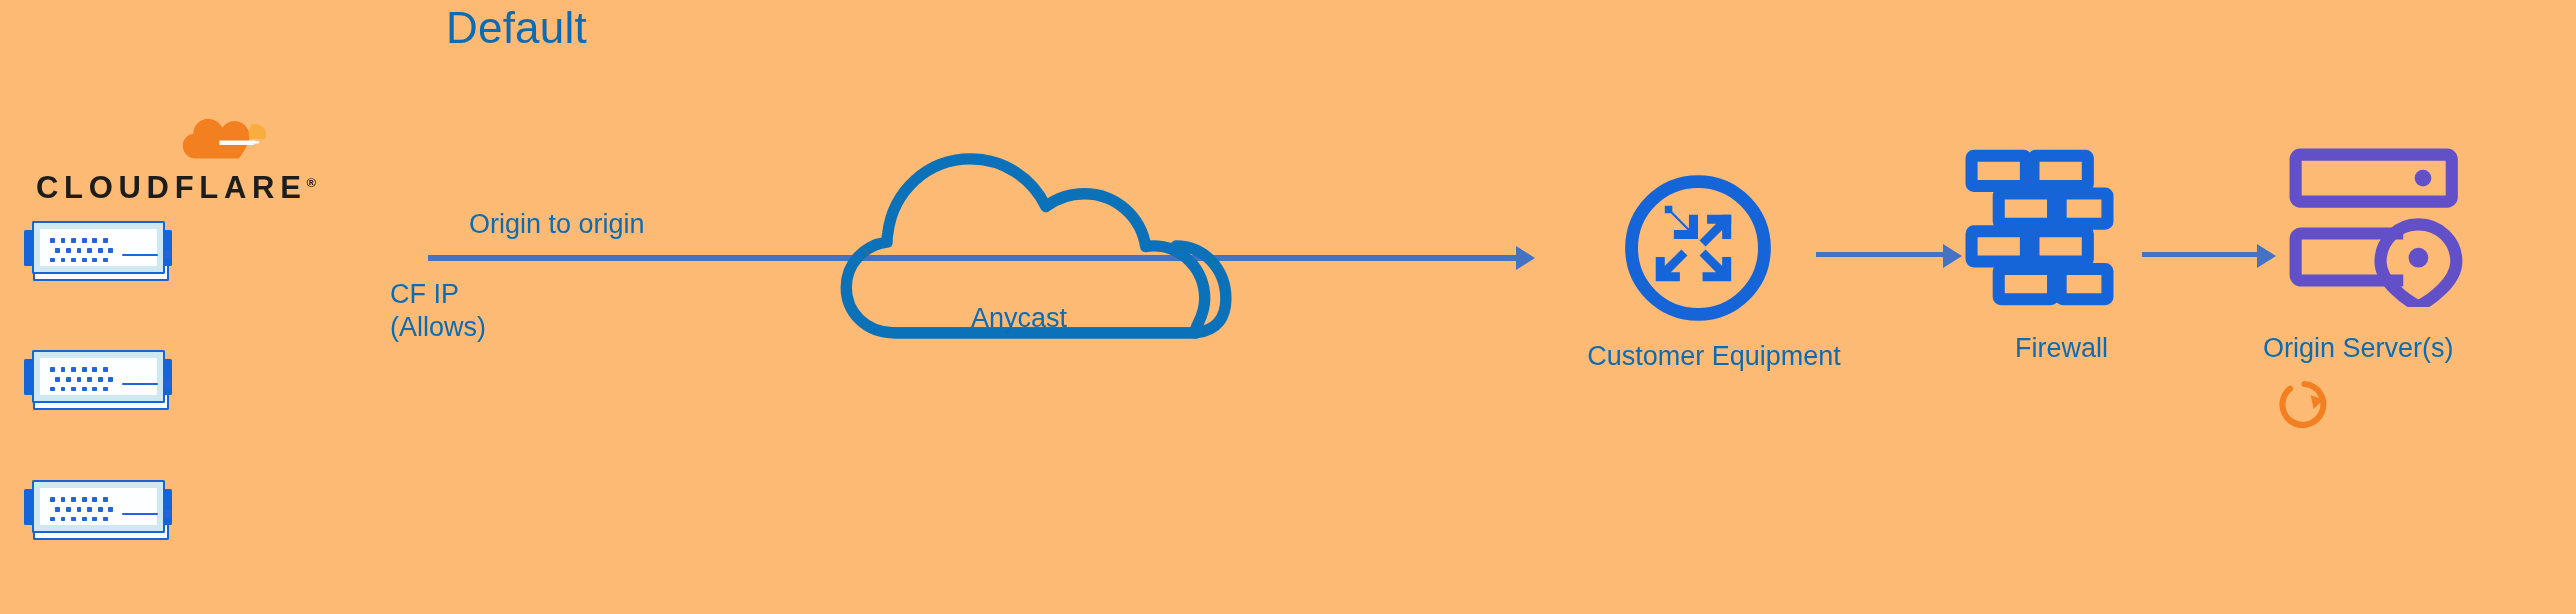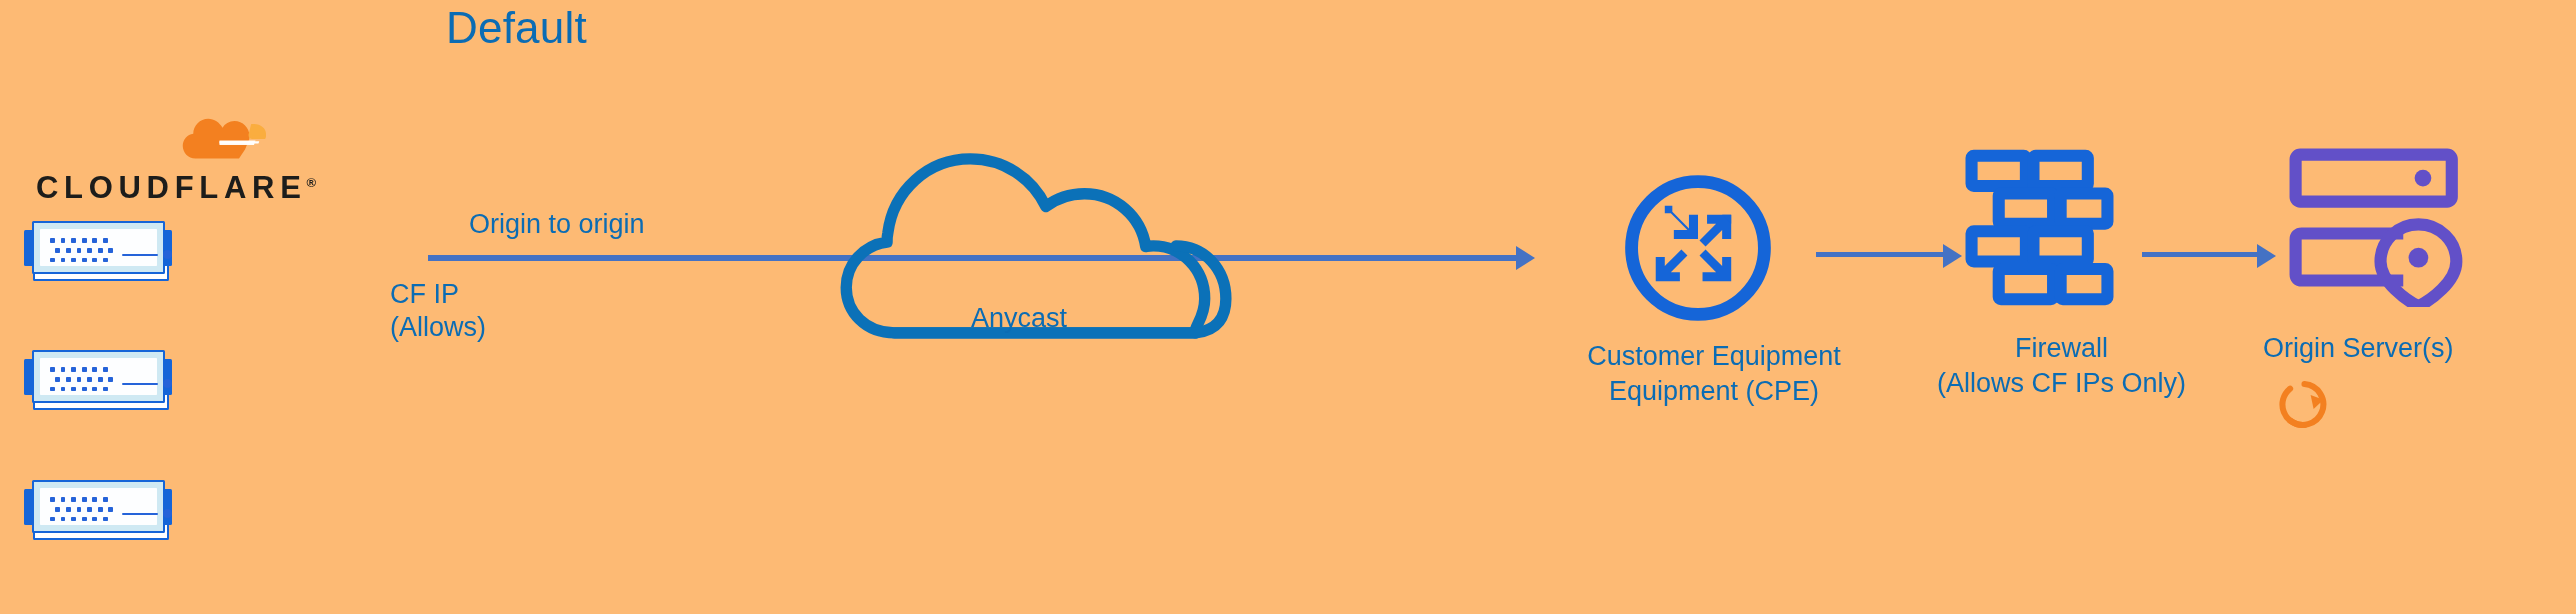--- a/index.html
+++ b/index.html
@@ -419,21 +419,20 @@
       </g>
 
       <g fill="#1565d8">
         <path d="M106 118 L138 118 L138 130 L120 130 L142 152 L150 152 L150 162 L162 162 L162 140 L154 140 L132 118" opacity="0"></path>
         <path d="M150 150 L118 150 L118 138 L136 138 L114 116 L122 108 L144 130 L144 118 L156 118 L156 150 Z" transform="translate(-6,0)"></path>
       </g>
     </svg>
   </div>
   <div class="abs" id="label-cpe">
     <div>Customer Equipment</div>
-    <div>Equipment (CPE)</div>
   </div>
 
   <div class="abs" id="arrow2-line"></div>
   <div class="arrowhead" id="arrow2-head"></div>
 
   <div class="abs" id="firewall-icon">
     <svg width="151" height="159" viewBox="0 0 200 210">
       <g fill="none" stroke="#1565d8" stroke-width="16" stroke-linejoin="round">
 
         <rect x="10" y="10" width="72" height="40" rx="3"></rect>
@@ -445,21 +444,20 @@
         <rect x="10" y="110" width="72" height="40" rx="3"></rect>
         <rect x="92" y="110" width="72" height="40" rx="3"></rect>
 
         <rect x="46" y="160" width="72" height="40" rx="3"></rect>
         <rect x="128" y="160" width="62" height="40" rx="3"></rect>
       </g>
     </svg>
   </div>
   <div class="abs" id="label-firewall">
     <div>Firewall</div>
-    <div>(Allows CF IPs Only)</div>
   </div>
 
   <div class="abs" id="arrow3-line"></div>
   <div class="arrowhead" id="arrow3-head"></div>
 
   <div class="abs" id="origin-icon">
     <svg width="182" height="163" viewBox="0 0 240 215">
       <g fill="none" stroke="#6250c8" stroke-width="16" stroke-linejoin="round">
         <rect x="10" y="14" width="206" height="62" rx="6"></rect>
         <path d="M152 118 L18 118 C13 118 10 121 10 126 L10 172 C10 177 13 180 18 180 L152 180"></path>

